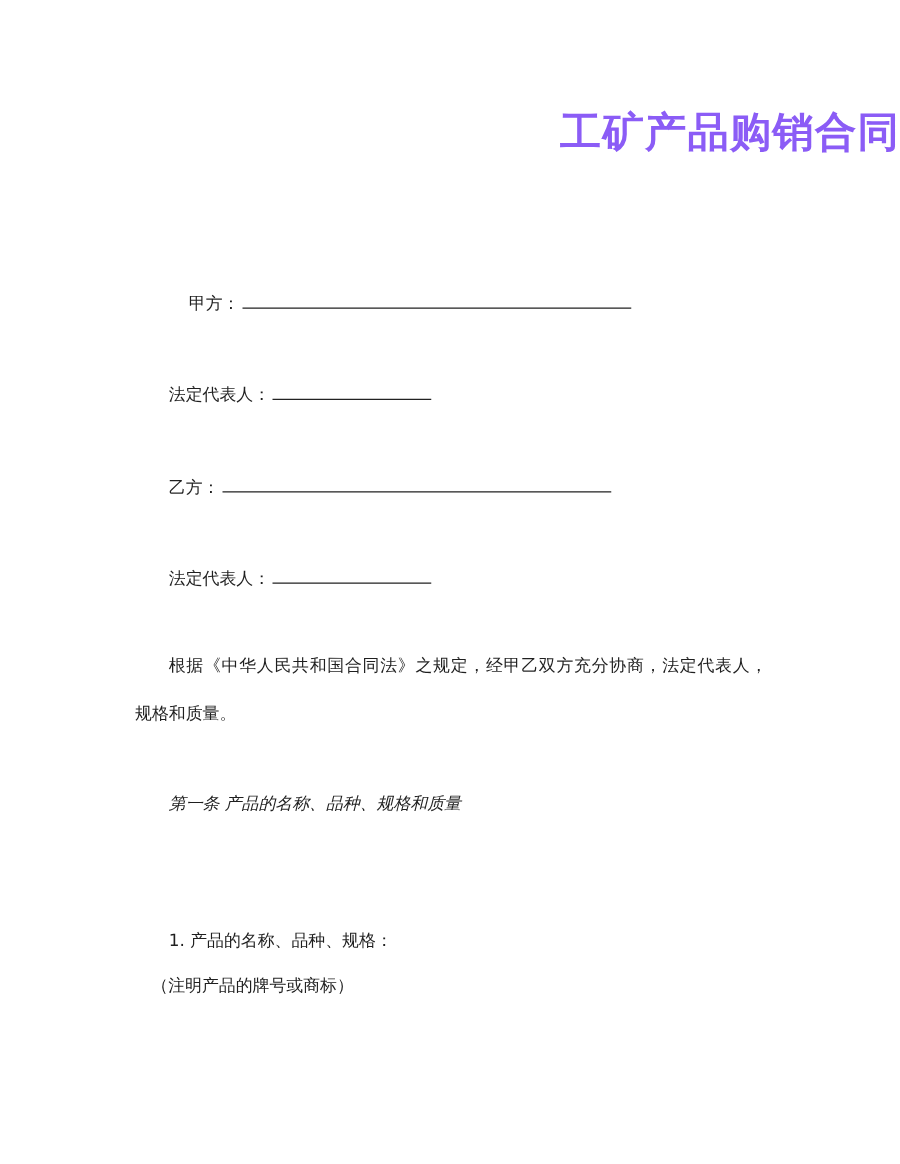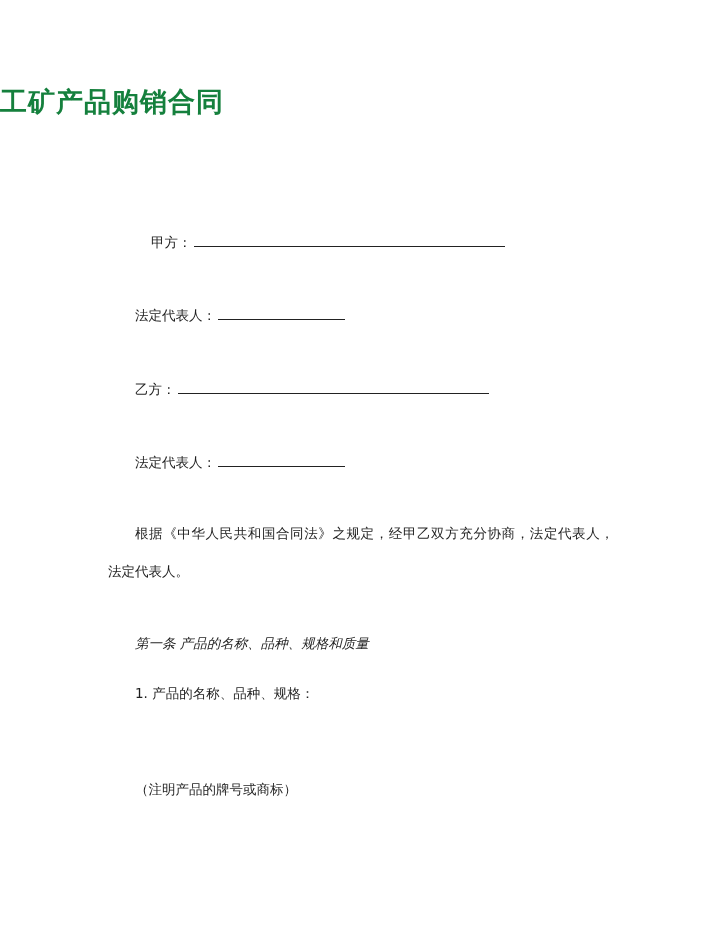--- a/index.html
+++ b/index.html
@@ -20,25 +20,25 @@
       left: 0; top: 0;
       width: 720px;
       height: 931px;
       background: #ffffff;
     }
     .title {
       position: absolute;
       left: 0;
       width: 720px;
       top: 84px;
-      text-align: left;
-      font-size: 27px;
+      text-align: right;
+      font-size: 33px;
       font-weight: bold;
       letter-spacing: 1px;
-      color: #15803d;
+      color: #8b5cf6;
     }
     .line {
       position: absolute;
       font-size: 13.5px;
       line-height: 18px;
       white-space: nowrap;
       color: #1f1f1f;
     }
     .blank {
       display: inline-block;
@@ -65,21 +65,21 @@
 
   <div class="line" style="left:135px; top:379px;">
     <span>乙方：</span><span class="blank" style="width:311px;"></span>
   </div>
 
   <div class="line" style="left:135px; top:452px;">
     <span>法定代表人：</span><span class="blank" style="width:127px;"></span>
   </div>
 
   <div class="line" style="left:135px; top:524px; letter-spacing:0.6px;">根据《中华人民共和国合同法》之规定，经甲乙双方充分协商，法定代表人，</div>
-  <div class="line" style="left:108px; top:562px;">法定代表人。</div>
+  <div class="line" style="left:108px; top:562px;">规格和质量。</div>
 
   <div class="line" style="left:135px; top:634px;font-style:italic;">第一条  产品的名称、品种、规格和质量</div>
 
-  <div class="line" style="left:135px; top:684px;">1. 产品的名称、品种、规格：</div>
+  <div class="line" style="left:135px; top:744px;">1. 产品的名称、品种、规格：</div>
 
-  <div class="line" style="left:135px; top:780px;">（注明产品的牌号或商标）</div>
+  <div class="line" style="left:121px; top:780px;">（注明产品的牌号或商标）</div>
 
 </div>
 
 </body></html>

